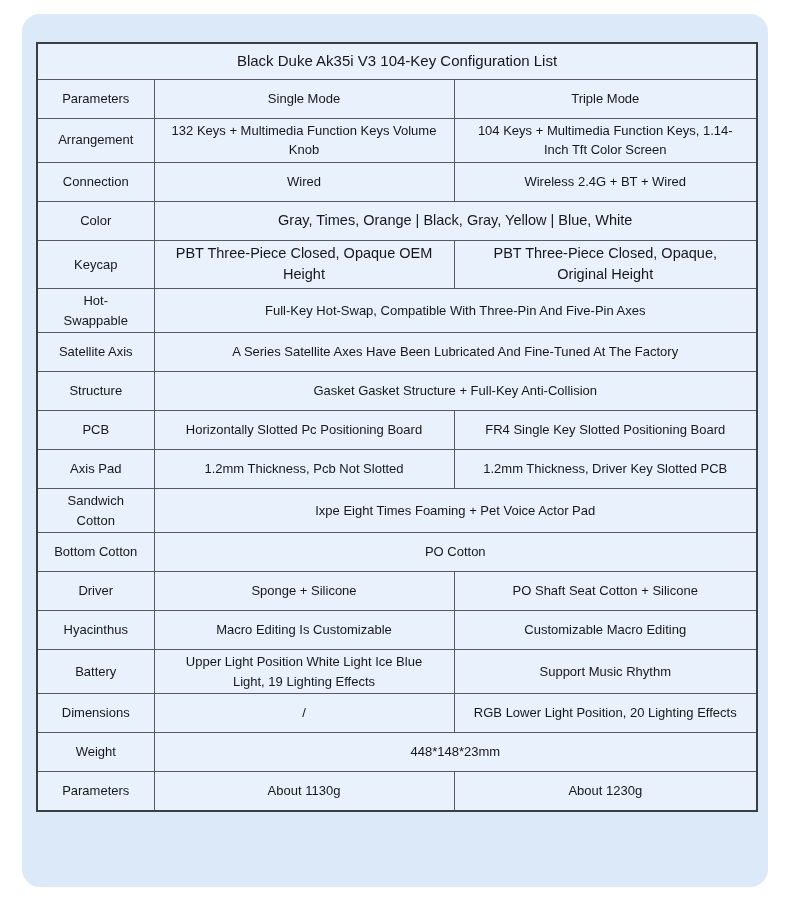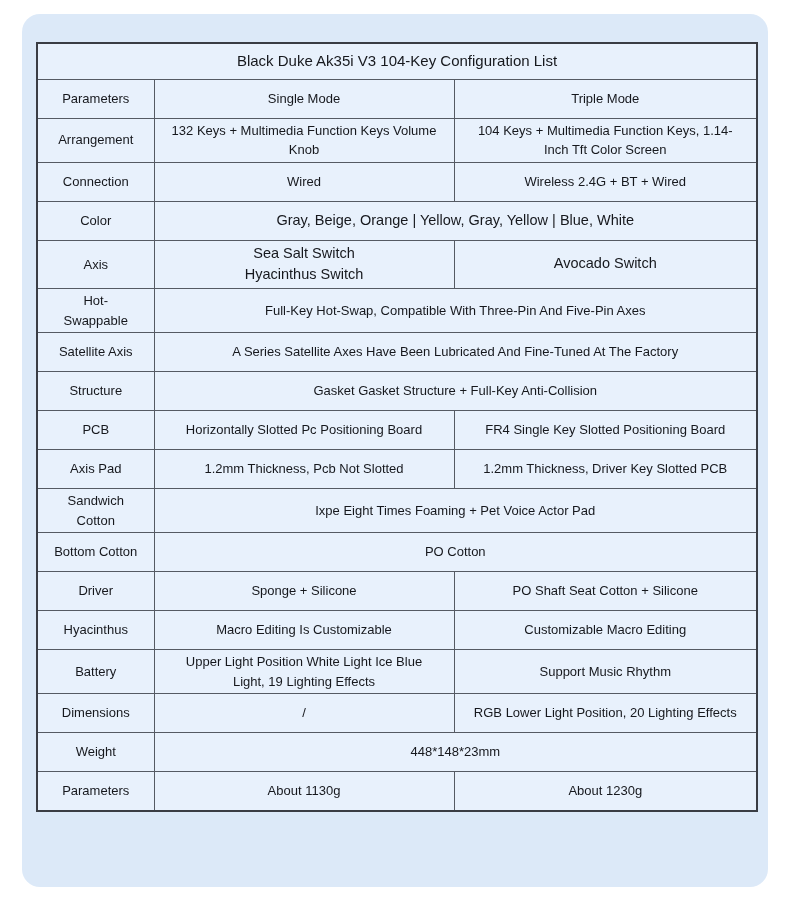--- a/index.html
+++ b/index.html
@@ -87,32 +87,29 @@
     </tr>
 
     <tr class="r">
       <td class="label">Connection</td>
       <td>Wired</td>
       <td>Wireless 2.4G + BT + Wired</td>
     </tr>
 
     <tr class="r">
       <td class="label">Color</td>
-      <td colspan="2" class="xl">Gray, Beige, Orange | Yellow, Gray, Yellow | Blue, White</td>
+      <td colspan="2" class="xl">Gray, Times, Orange | Black, Gray, Yellow | Blue, White</td>
     </tr>
 
+    <tr class="r-tall">
+      <td class="label">Keycap</td>
+      <td class="xl">PBT Three-Piece Closed, Opaque OEM Height</td>
+      <td class="xl">PBT Three-Piece Closed, Opaque, Original Height</td>
+    </tr>
 
-    <tr class="r-tall">
-      <td class="label">Axis</td>
-      <td class="xl">
-        <div>Sea Salt Switch</div>
-        <div>Hyacinthus Switch</div>
-      </td>
-      <td class="xl">Avocado Switch</td>
-    </tr>
 
     <tr class="r">
       <td class="label">Hot-Swappable</td>
       <td colspan="2">Full-Key Hot-Swap, Compatible With Three-Pin And Five-Pin Axes</td>
     </tr>
 
     <tr class="r">
       <td class="label">Satellite Axis</td>
       <td colspan="2">A Series Satellite Axes Have Been Lubricated And Fine-Tuned At The Factory</td>
     </tr>

